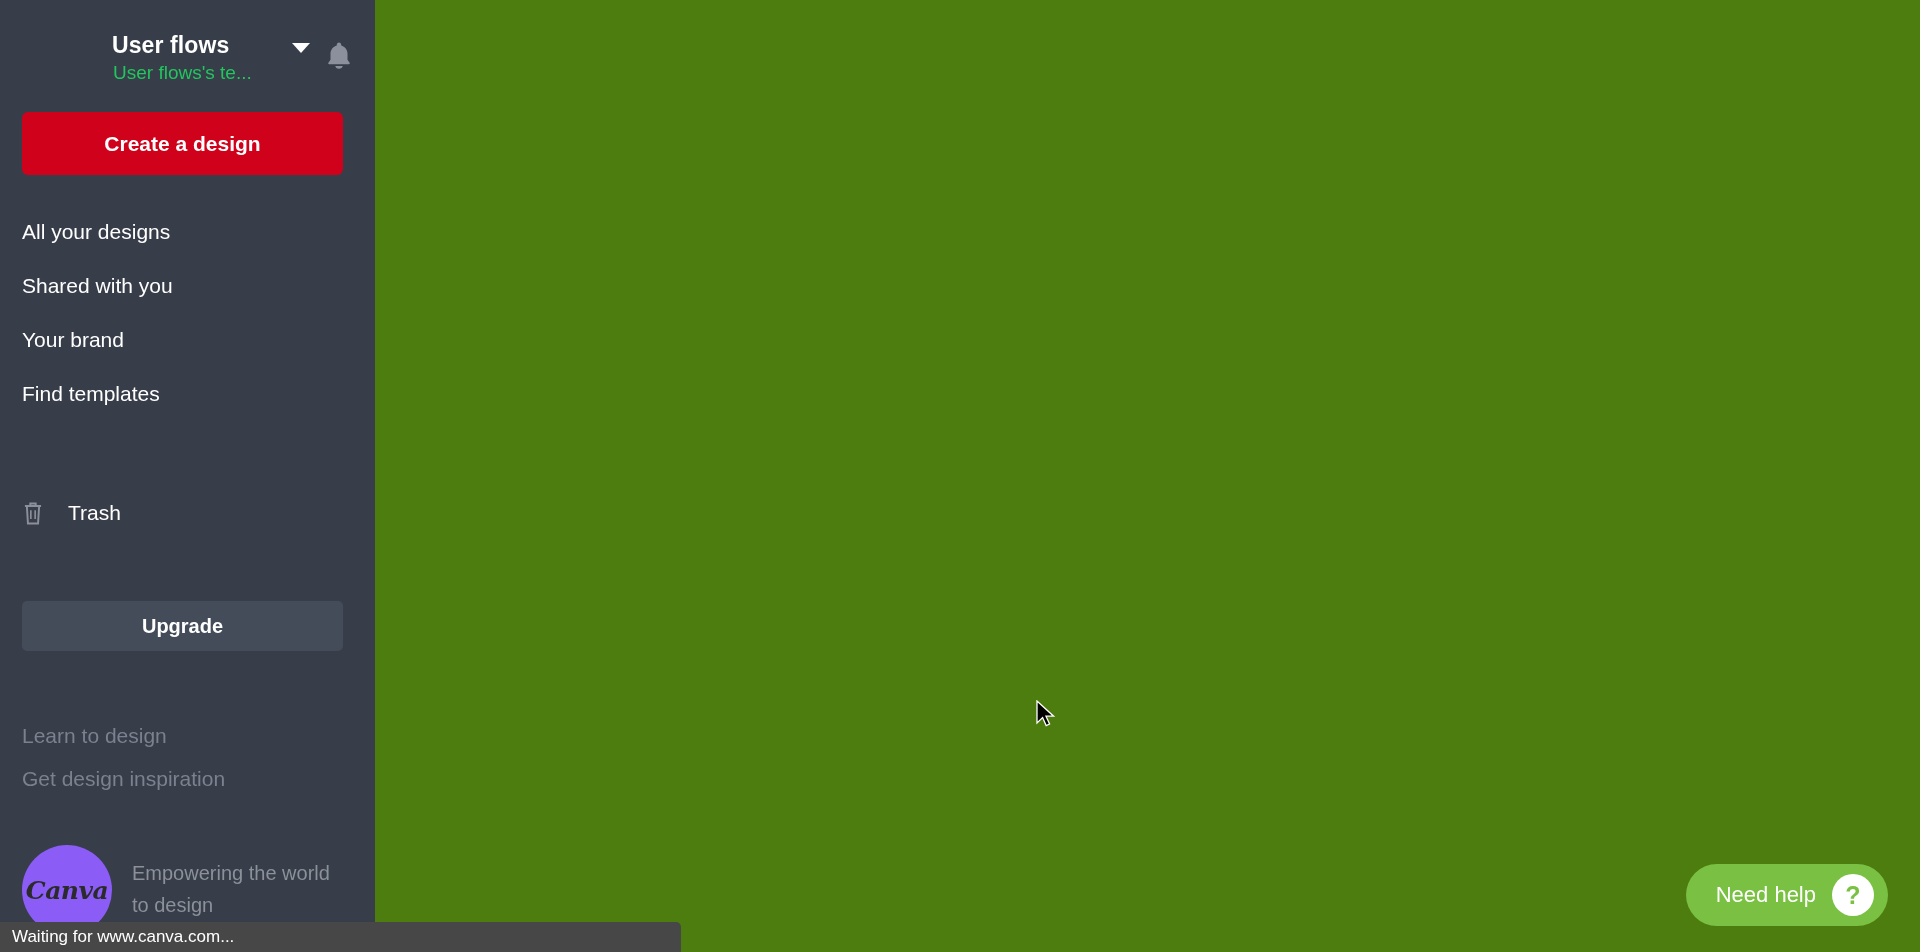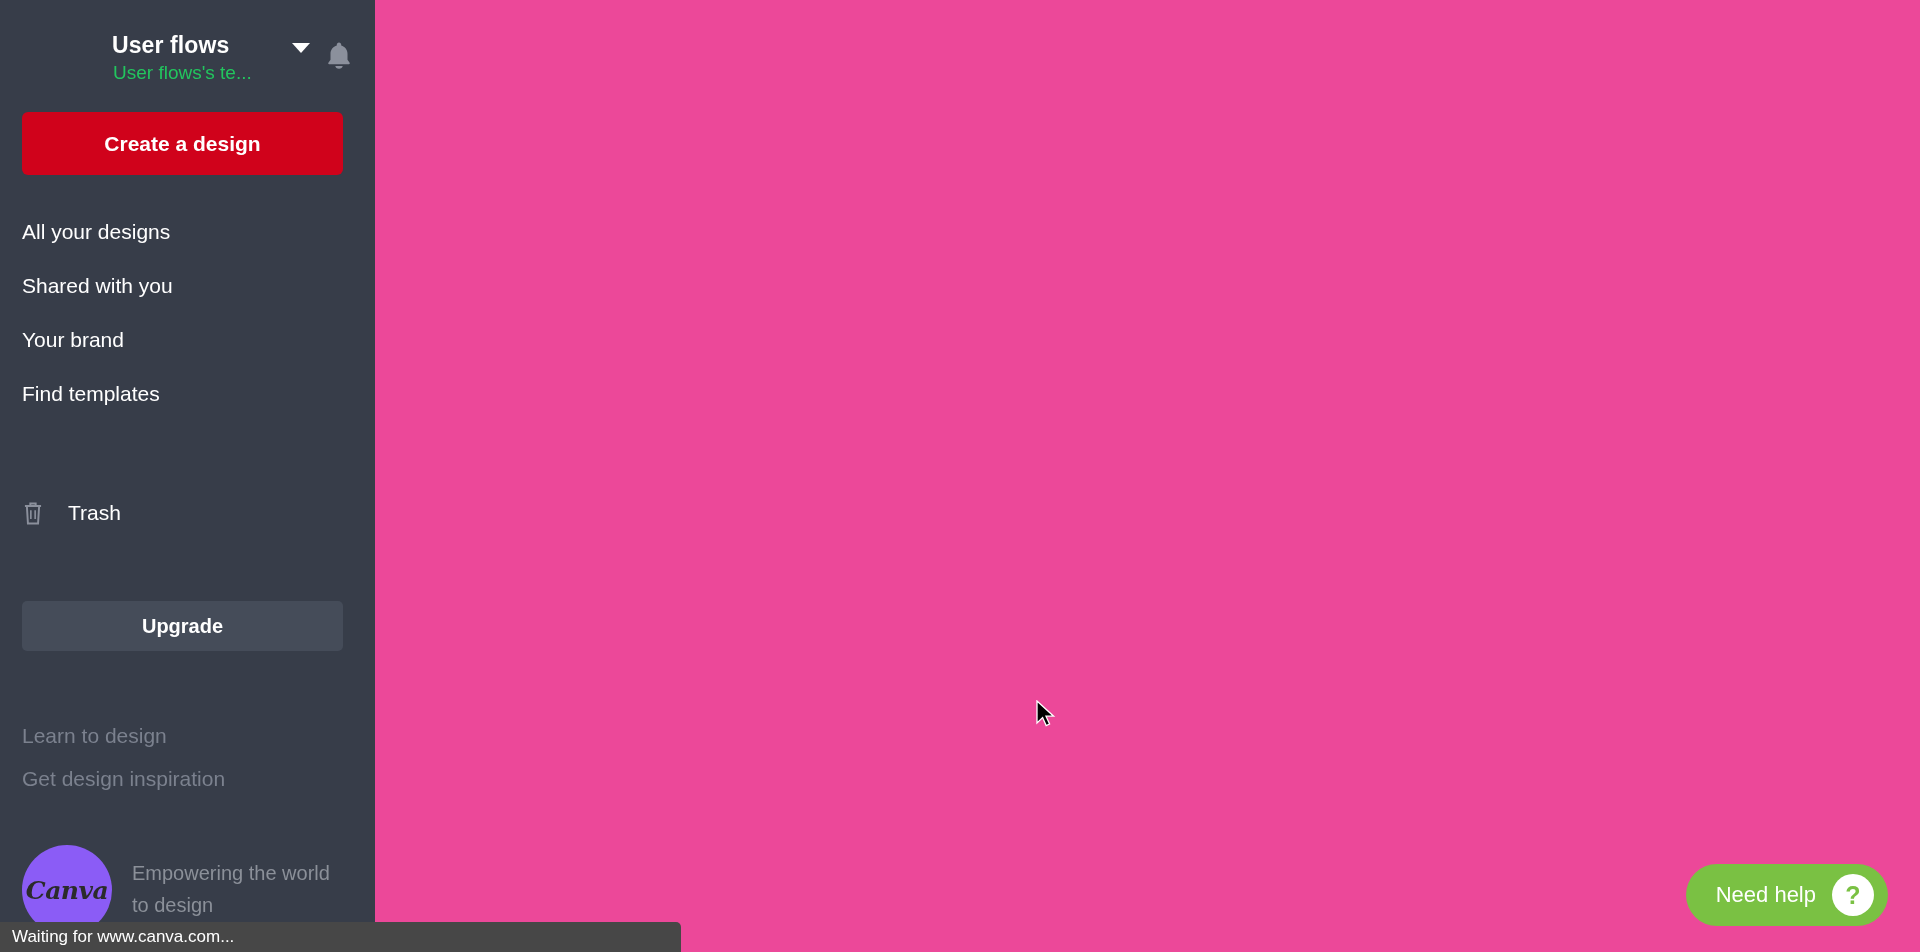--- a/index.html
+++ b/index.html
@@ -108,21 +108,21 @@
   .brand-tagline {
     position:absolute; left:110px; top:12px;
     width:220px;
     font-size:20px; line-height:32px; color:#8b9099;
   }
 
   
   #main {
     position:absolute; left:375px; top:0;
     width:1545px; height:952px;
-    background:#ec4899;
+    background:#4d7c0f;
   }
 
   .need-help {
     position:absolute; right:32px; bottom:26px;
     height:62px; padding:0 14px 0 30px;
     background:#7ac143; border:none; border-radius:34px;
     display:flex; align-items:center; gap:16px;
     cursor:pointer;
   }
   .need-help-label {

